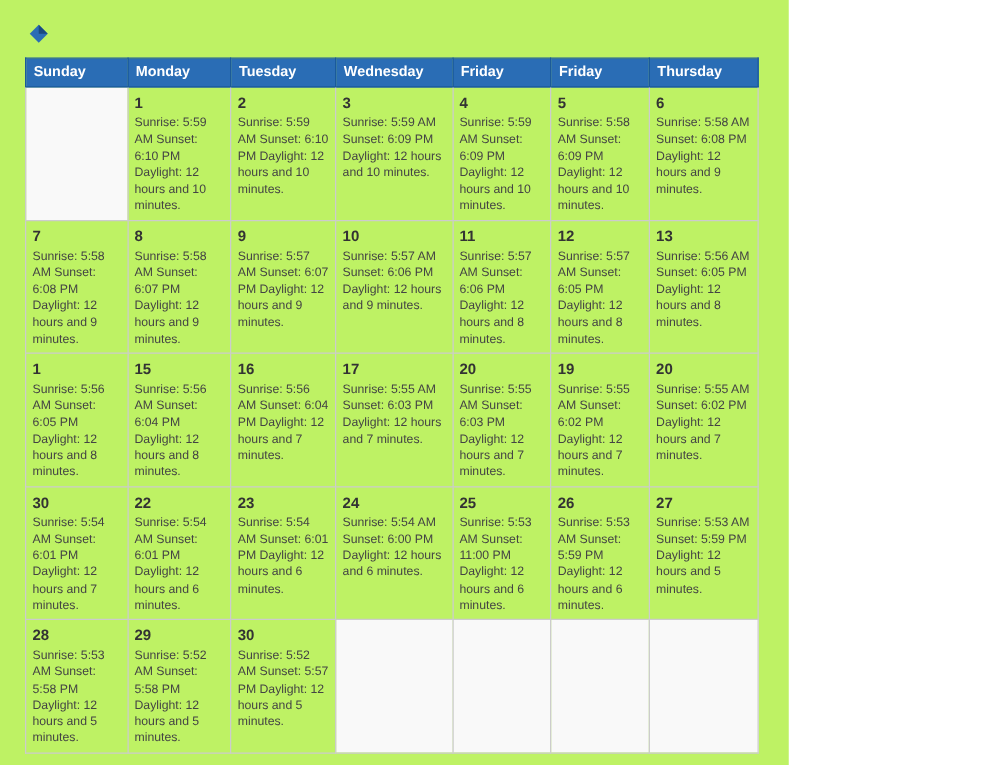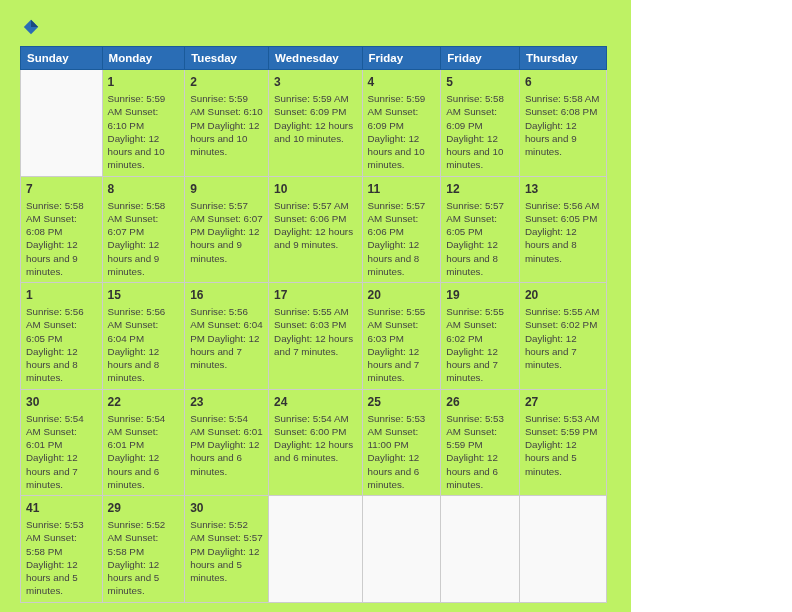--- a/index.html
+++ b/index.html
@@ -316,21 +316,21 @@
           <td>
             <span class="day-num">27</span>
             <div class="day-info">Sunrise: 5:53 AM
 Sunset: 5:59 PM
 Daylight: 12 hours
 and 5 minutes.</div>
           </td>
         </tr>
         <tr>
           <td>
-            <span class="day-num">41</span>
+            <span class="day-num">28</span>
             <div class="day-info">Sunrise: 5:53 AM
 Sunset: 5:58 PM
 Daylight: 12 hours
 and 5 minutes.</div>
           </td>
           <td>
             <span class="day-num">29</span>
             <div class="day-info">Sunrise: 5:52 AM
 Sunset: 5:58 PM
 Daylight: 12 hours

